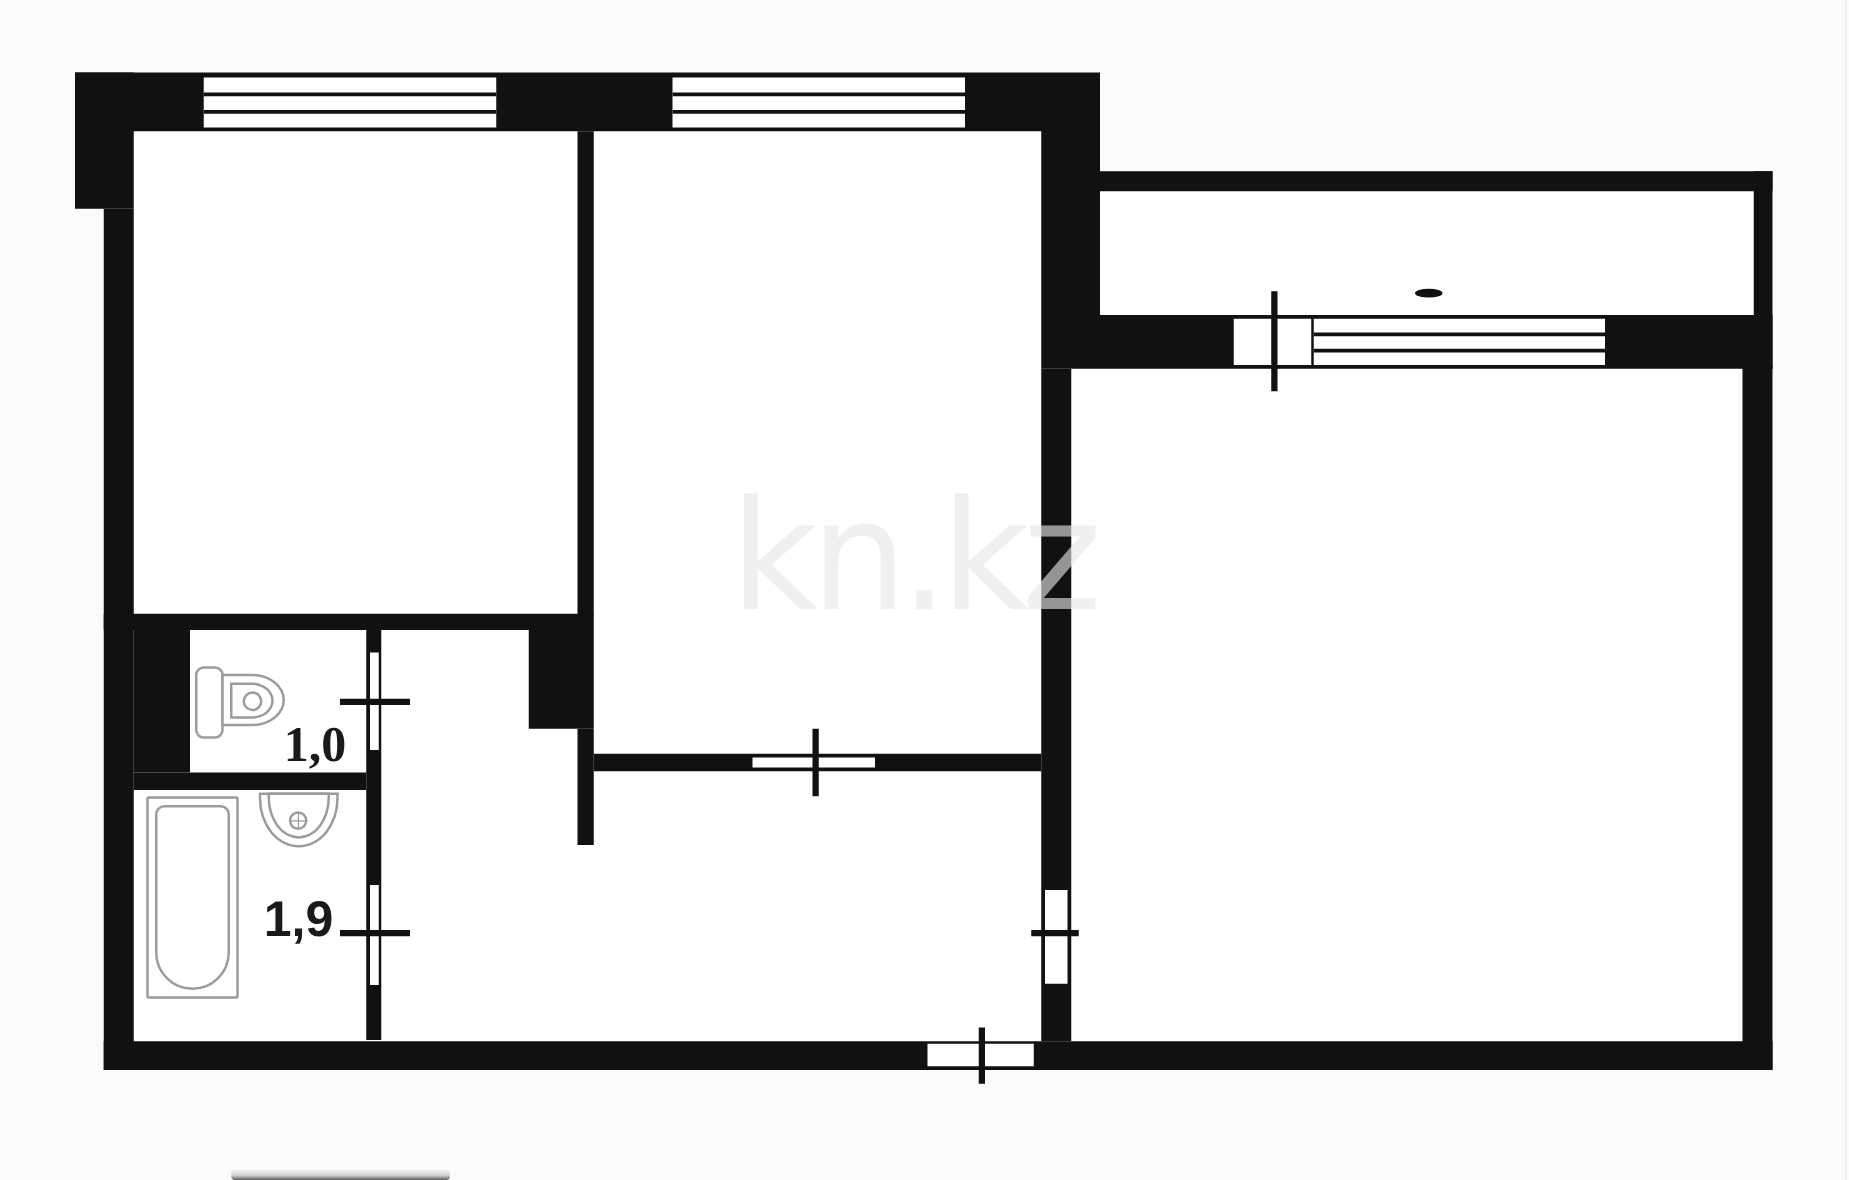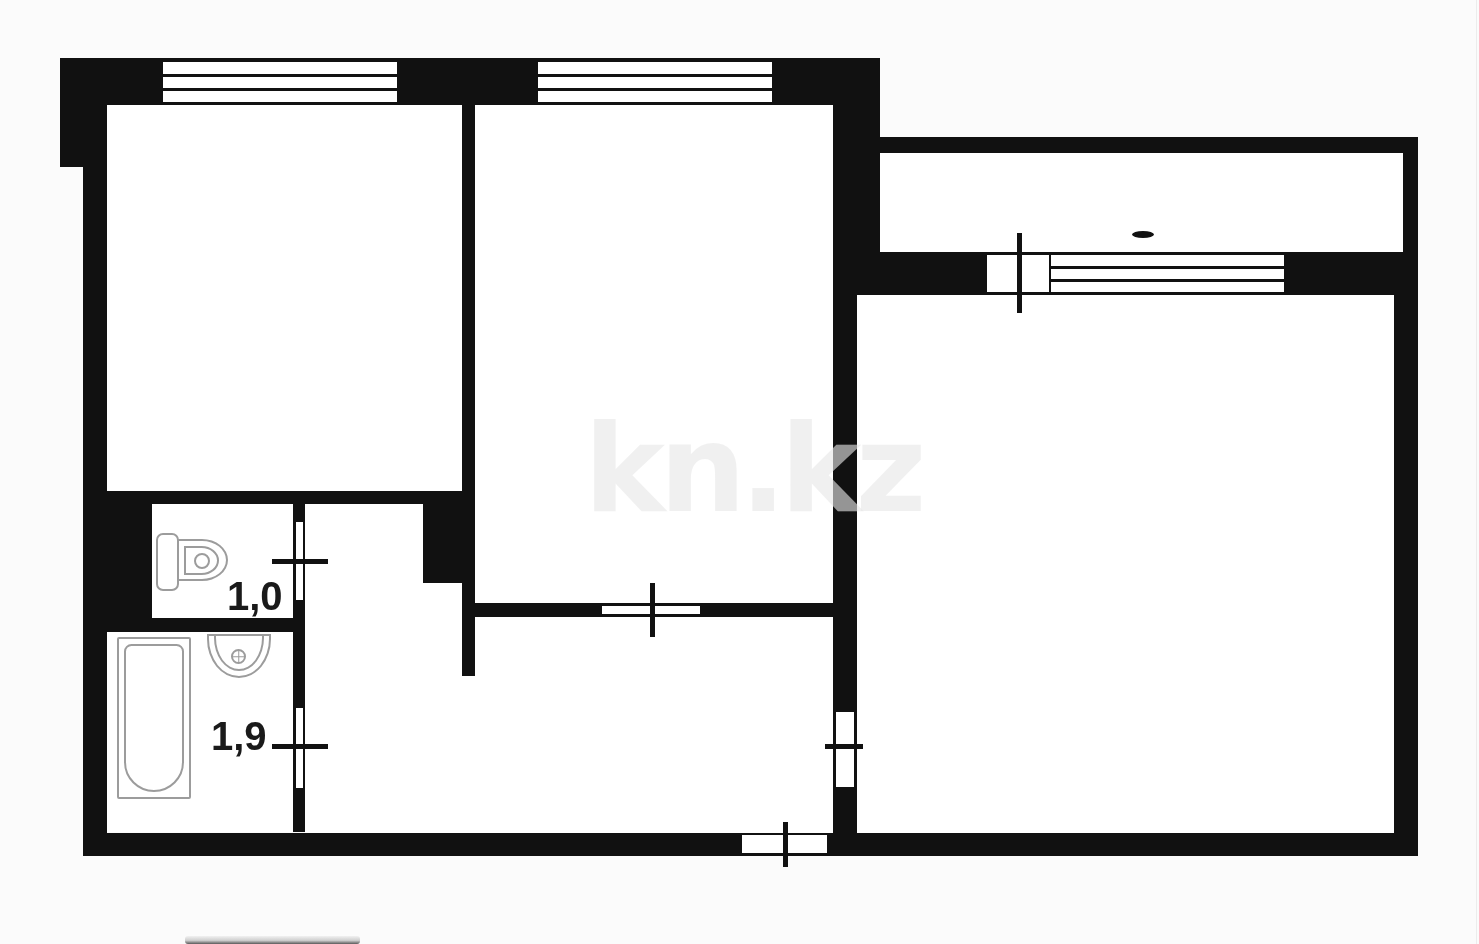--- a/index.html
+++ b/index.html
@@ -35,28 +35,28 @@
   .fx-circle-cross{border-radius:50%;}
   .fx-circle-cross::before,.fx-circle-cross::after{
     content:"";position:absolute;background:var(--fx);
   }
   .fx-circle-cross::before{left:50%;top:-1px;bottom:-1px;width:1.5px;transform:translateX(-50%);}
   .fx-circle-cross::after{top:50%;left:-1px;right:-1px;height:1.5px;transform:translateY(-50%);}
   .area-label{
     position:absolute;z-index:6;color:var(--label);
     font-weight:bold;font-size:40px;line-height:1;letter-spacing:0px;
   }
-  #label-toilet{left:227px;top:576px;}
+  #label-toilet{left:227px;top:576px;font-family:Liberation Serif, serif;}
   #label-bath{left:211px;top:716px;}
   #watermark{
-    position:absolute;z-index:7;left:584px;top:408px;
+    position:absolute;z-index:7;left:584px;top:384px;
     font-family:"DejaVu Sans", sans-serif;
     font-size:122px;line-height:1;letter-spacing:-6px;
     color:rgba(230,230,230,0.62);
-    pointer-events:none;white-space:nowrap;font-weight:bold;
+    pointer-events:none;white-space:nowrap;
   }
   #bottom-bar{
     position:absolute;z-index:7;left:185px;top:936px;width:175px;height:8px;
     border-radius:3px;
     background:linear-gradient(to bottom,#f1f1f1,#cfcfcf 55%,#5a5a5a 100%);
   }
   #edge-line{
     position:absolute;z-index:0;left:1476px;top:0;width:1px;height:944px;
     background:#ececec;
   }

